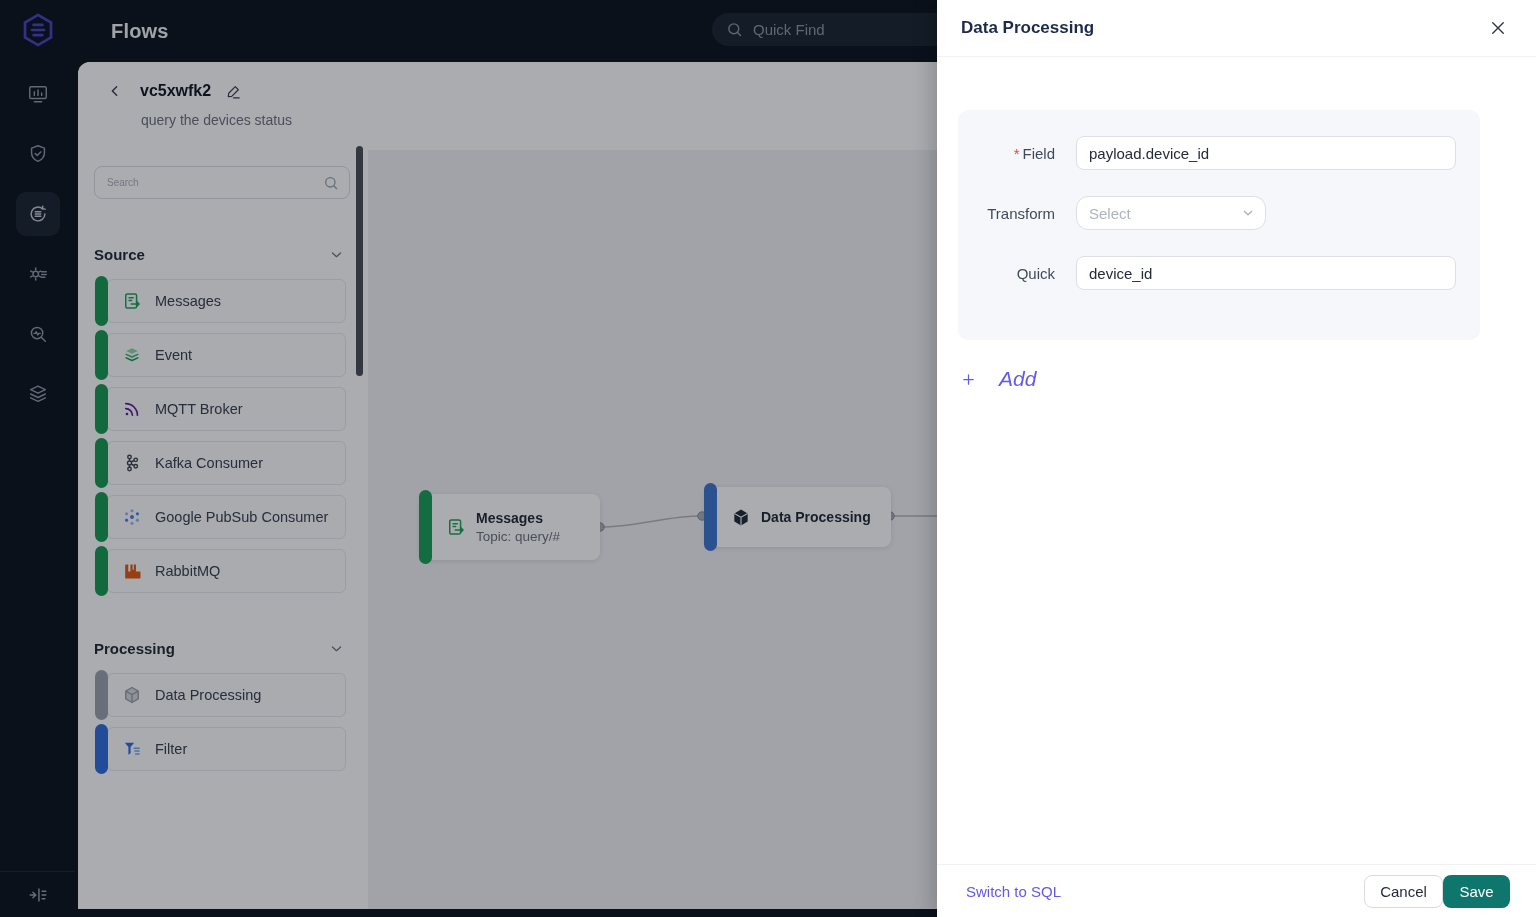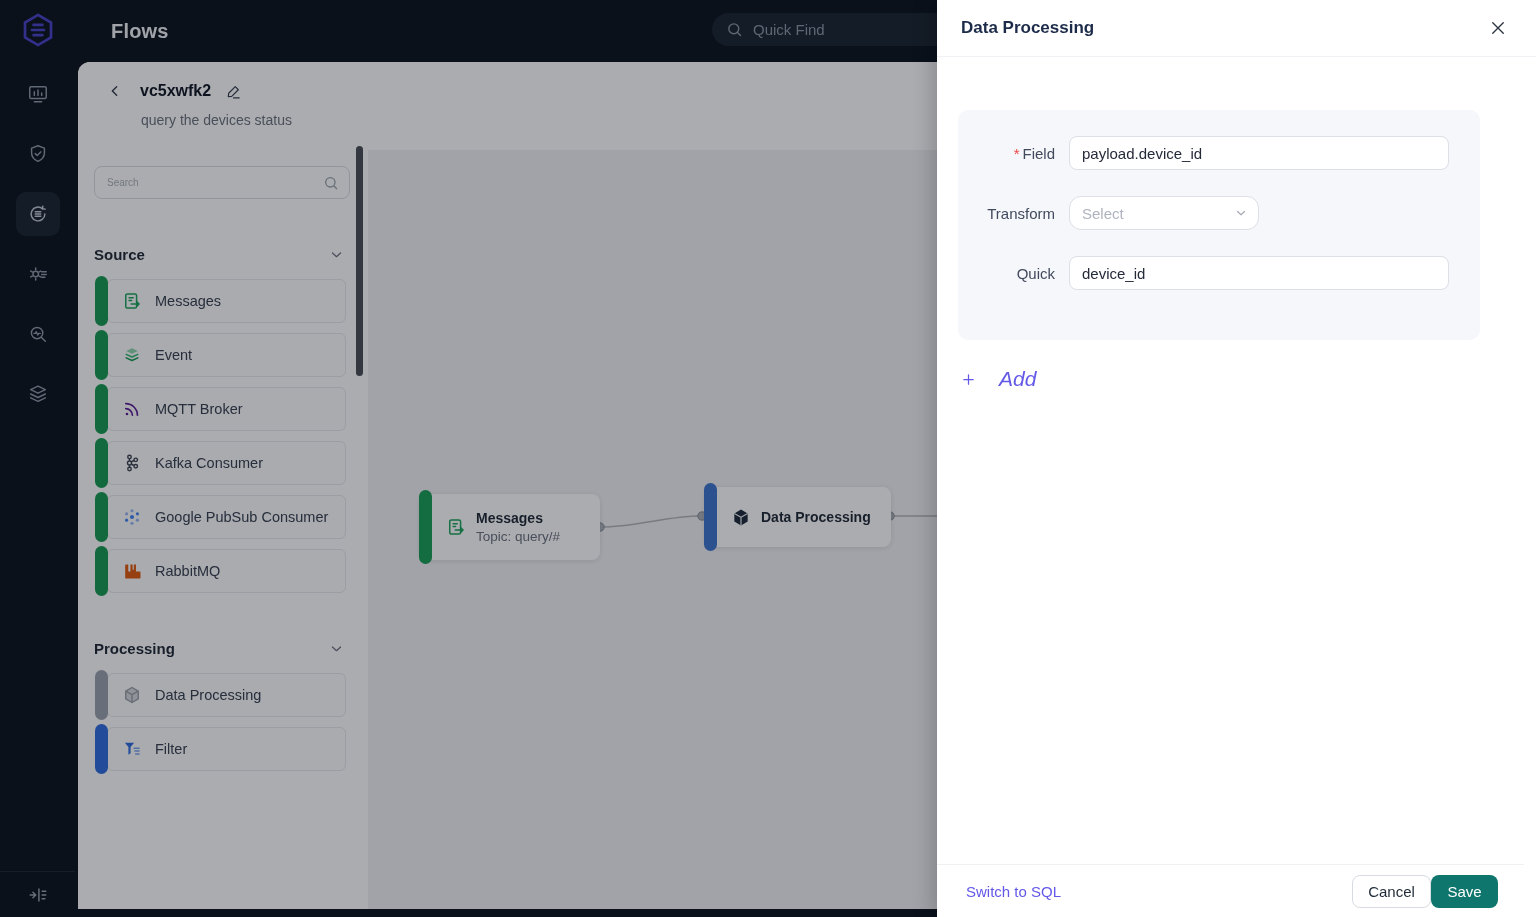--- a/index.html
+++ b/index.html
@@ -61,30 +61,30 @@
 
   
   .mask { position:absolute; inset:0; background:rgba(8,12,20,.34); z-index:40; }
 
   
   .drawer { position:absolute; top:0; bottom:0; left:937px; width:599px; background:#fff; z-index:50; box-shadow:-6px 0 18px rgba(0,0,0,.18); }
   .drawer-head { height:57px; display:flex; align-items:center; justify-content:space-between; padding:0 26px 0 24px; border-bottom:1px solid #f0f1f4; }
   .drawer-title { font-size:17px; font-weight:600; color:#1c2b4a; }
   .drawer-close { width:24px; height:24px; display:flex; align-items:center; justify-content:center; color:#2b3240; cursor:pointer; }
   .form-card { margin:53px 56px 0 21px; background:#f6f7fb; border-radius:10px; padding:26px 28px 50px 0; }
-  .f-row { display:grid; grid-template-columns:111px 1fr; align-items:center; margin-bottom:26px; }
+  .f-row { display:grid; grid-template-columns:111px 1fr; align-items:center; margin-bottom:26px;gap:7px; }
   .f-row:last-child { margin-bottom:0; }
   .f-label { text-align:right; padding-right:14px; font-size:15px; color:#414a5c; white-space:nowrap; }
   .req { color:#ef4444; margin-right:3px; }
   .f-input { height:34px; width:380px; border:1px solid #dcdfe6; border-radius:8px; background:#fff; padding:0 12px; font-size:15px; color:#242a38; outline:none; font-family:inherit; }
   .f-select { height:34px; width:190px; border:1px solid #dcdfe6; border-radius:12px; background:#fff; padding:0 10px 0 12px; display:flex; align-items:center; justify-content:space-between; cursor:pointer; }
   .f-placeholder { font-size:15px; color:#aeb3bf; }
   .f-select svg { color:#a8adb8; }
   .add-link { display:inline-flex; align-items:center; gap:23px; margin:27px 0 0 24px; color:#6358e8; font-size:21px; cursor:pointer;font-style:italic; }
-  .drawer-foot { position:absolute; left:0; right:12px; bottom:0; height:53px; border-top:1px solid #eef0f2; display:flex; align-items:center; padding:0 26px 0 29px; background:#fff; }
+  .drawer-foot { position:absolute; left:0; right:0; bottom:0; height:53px; border-top:1px solid #eef0f2; display:flex; align-items:center; padding:0 26px 0 29px; background:#fff; }
   .sql-link { color:#6358e8; font-size:15px; cursor:pointer; }
   .foot-btns { margin-left:auto; display:flex; }
   .btn { height:33px; border-radius:8px; font-size:15px; display:flex; align-items:center; justify-content:center; cursor:pointer; font-family:inherit; }
   .btn-cancel { width:79px; background:#fff; border:1px solid #d8dbe0; color:#1f2937; }
   .btn-save { width:67px; background:#0f766e; border:none; color:#fff; }
 </style>
 </head>
 <body>
 
 <aside class="rail">

